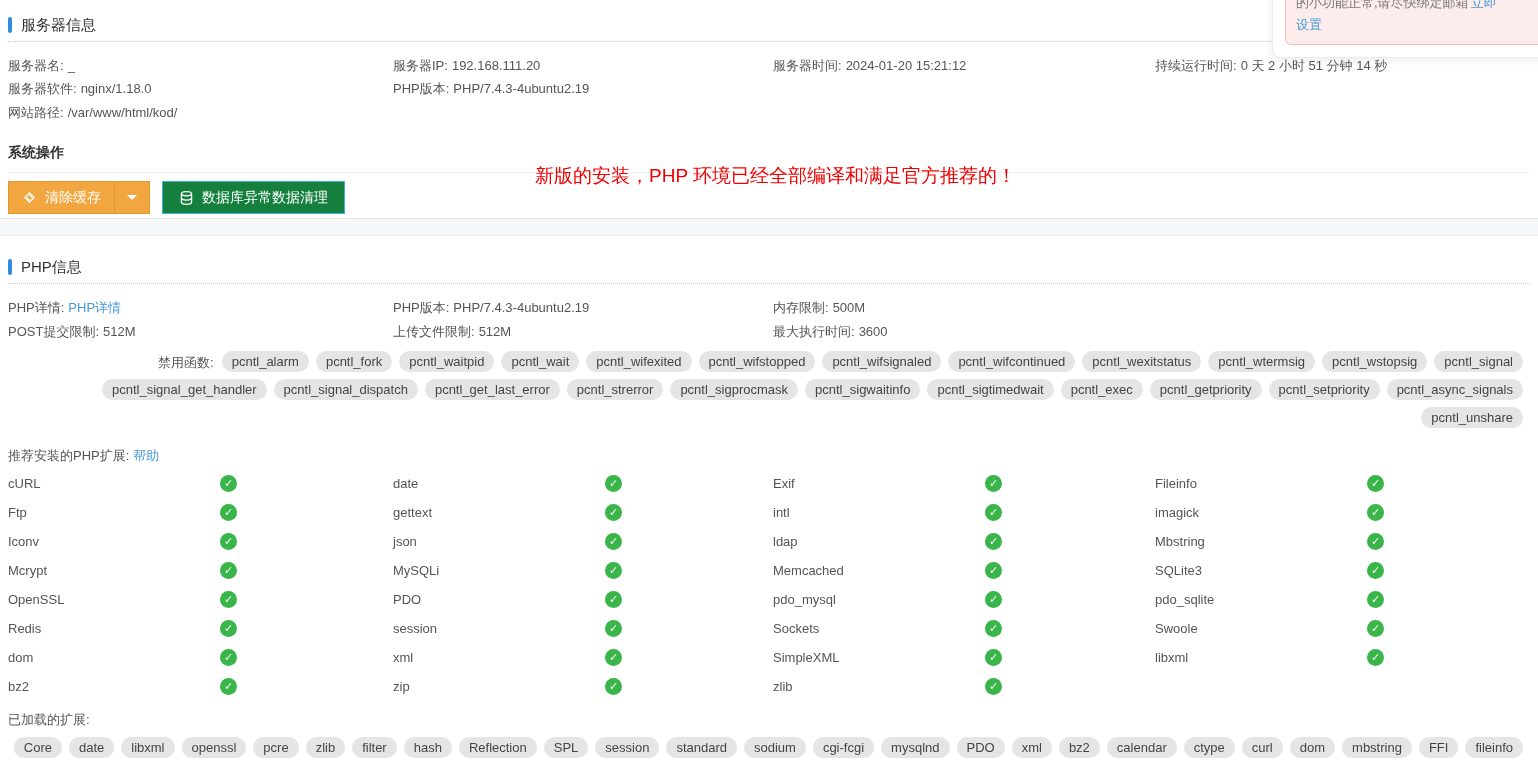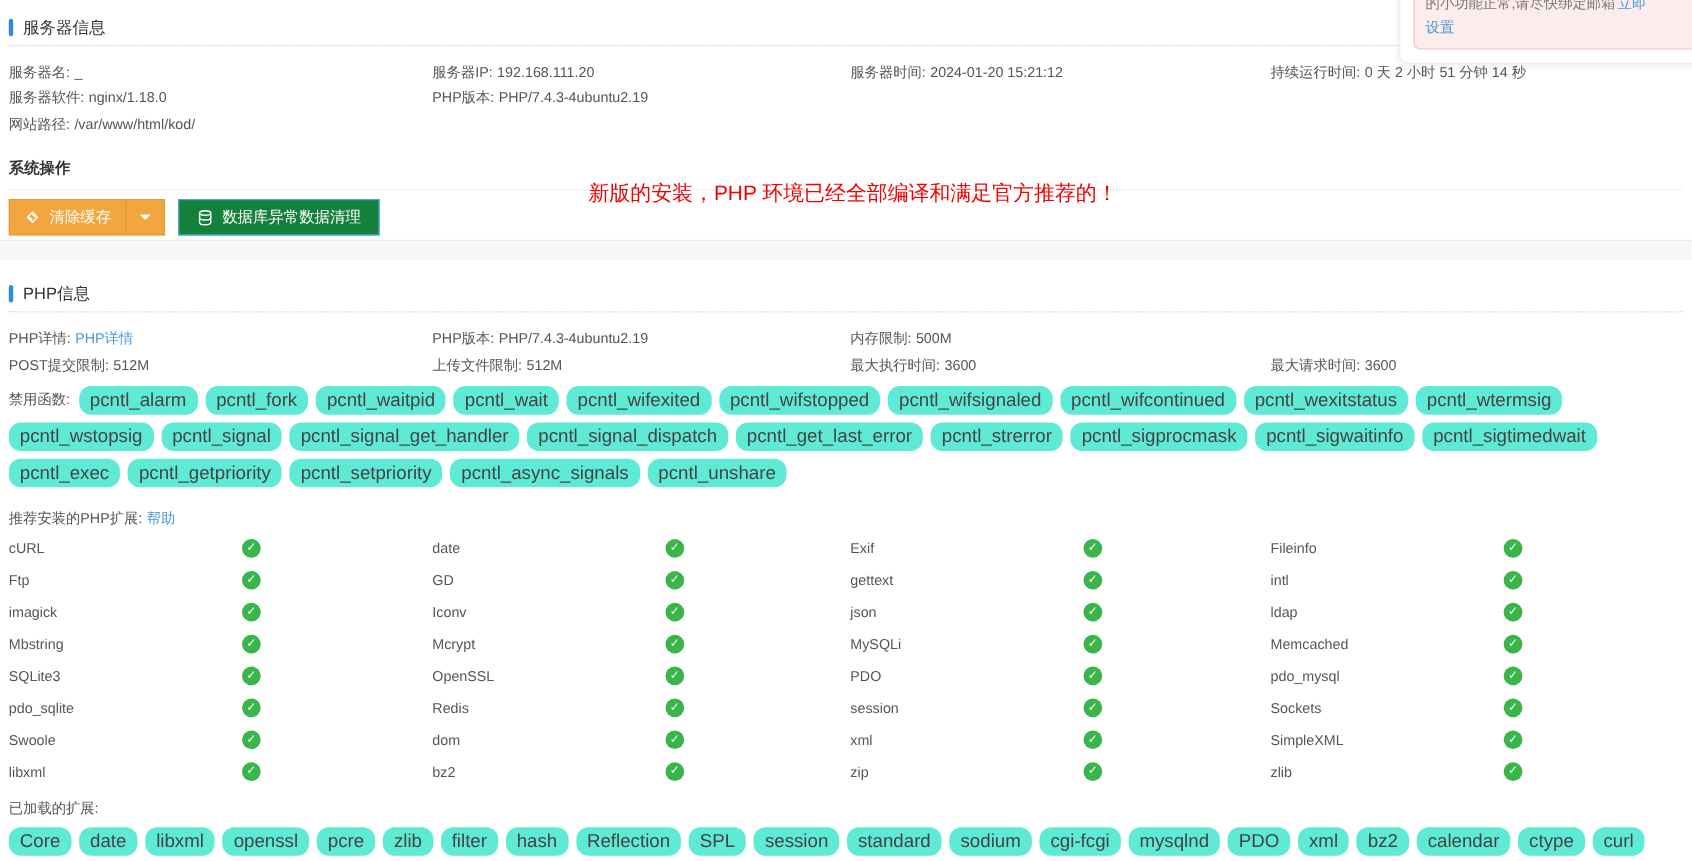--- a/index.html
+++ b/index.html
@@ -26,23 +26,23 @@
   .btn{display:inline-flex;align-items:center;height:31px;border-radius:0;color:#fff;font-size:14px;cursor:pointer;user-select:none;}
   .btn-orange{background:#f2a63f;border:1px solid #e09a30;}
   .btn-orange .main{display:flex;align-items:center;padding:0 13px;height:100%;}
   .btn-orange .caret-part{display:flex;align-items:center;justify-content:center;width:34px;height:100%;border-left:1px solid #db952d;}
   .caret{width:0;height:0;border-left:5px solid transparent;border-right:5px solid transparent;border-top:5px solid #fff;}
   .btn-blue{background:#15803d;border:1px solid #3db3d8;padding:0 16px;margin-left:12px;}
   .btn .ic{margin-right:8px;display:inline-flex;}
   .panel-rule{border-bottom:1px solid #e7e7e7;}
   .section-gap{height:16px;background:#f6f7f8;border-bottom:1px solid #f0f0f0;}
   .annotation{position:absolute;left:535px;top:163px;font-size:19px;color:#f20000;white-space:nowrap;z-index:5;}
-  .tags{display:flex;flex-wrap:wrap;align-items:flex-start;}
+  .tags{display:flex;flex-wrap:wrap;align-items:flex-start;justify-content:flex-end;}
   .tags .pre-label{margin:3px 8px 0 0;white-space:nowrap;}
-  .tag{background:#5eead4;border-radius:11px;padding:3px 10px;margin:0 7px 7px 0;color:#444;font-size:17px;white-space:nowrap;}
+  .tag{background:#e5e5e5;border-radius:11px;padding:3px 10px;margin:0 7px 7px 0;color:#444;font-size:13px;white-space:nowrap;}
   .disabled-funcs{margin-top:8px;}
   .rec-row{margin-top:12px;}
   .ext-grid{display:grid;grid-template-columns:385px 380px 382px 1fr;margin-top:4px;}
   .ext-cell{display:flex;align-items:center;height:29px;}
   .ext-name{width:212px;color:#555;}
   .check{width:17px;height:17px;border-radius:50%;background:#39b54a;display:inline-flex;align-items:center;justify-content:center;}
   .check::before{content:"✓";color:#fff;font-size:11px;font-weight:bold;line-height:1;}
   .loaded-label{margin-top:10px;margin-bottom:8px;}
   
   .popup{position:absolute;left:1272px;top:-26px;width:310px;z-index:10;background:#fff;border:1px solid #ebebeb;border-radius:8px;box-shadow:0 2px 8px rgba(0,0,0,0.08);padding:12px;}
@@ -145,23 +145,20 @@
 
     <div class="info-cell">
       <span class="lbl">POST提交限制:</span><span class="val">512M</span>
     </div>
     <div class="info-cell">
       <span class="lbl">上传文件限制:</span><span class="val">512M</span>
     </div>
     <div class="info-cell">
       <span class="lbl">最大执行时间:</span><span class="val">3600</span>
     </div>
-    <div class="info-cell">
-      <span class="lbl">最大请求时间:</span><span class="val">3600</span>
-    </div>
   </div>
 
   <div class="tags disabled-funcs">
 
     <span class="pre-label">禁用函数:</span>
 
       <span class="tag">pcntl_alarm</span>
 
       <span class="tag">pcntl_fork</span>
 
@@ -234,24 +231,20 @@
       <div class="ext-cell">
         <span class="ext-name">Fileinfo</span>
         <span class="check"></span>
       </div>
 
       <div class="ext-cell">
         <span class="ext-name">Ftp</span>
         <span class="check"></span>
       </div>
 
-      <div class="ext-cell">
-        <span class="ext-name">GD</span>
-        <span class="check"></span>
-      </div>
 
       <div class="ext-cell">
         <span class="ext-name">gettext</span>
         <span class="check"></span>
       </div>
 
       <div class="ext-cell">
         <span class="ext-name">intl</span>
         <span class="check"></span>
       </div>

